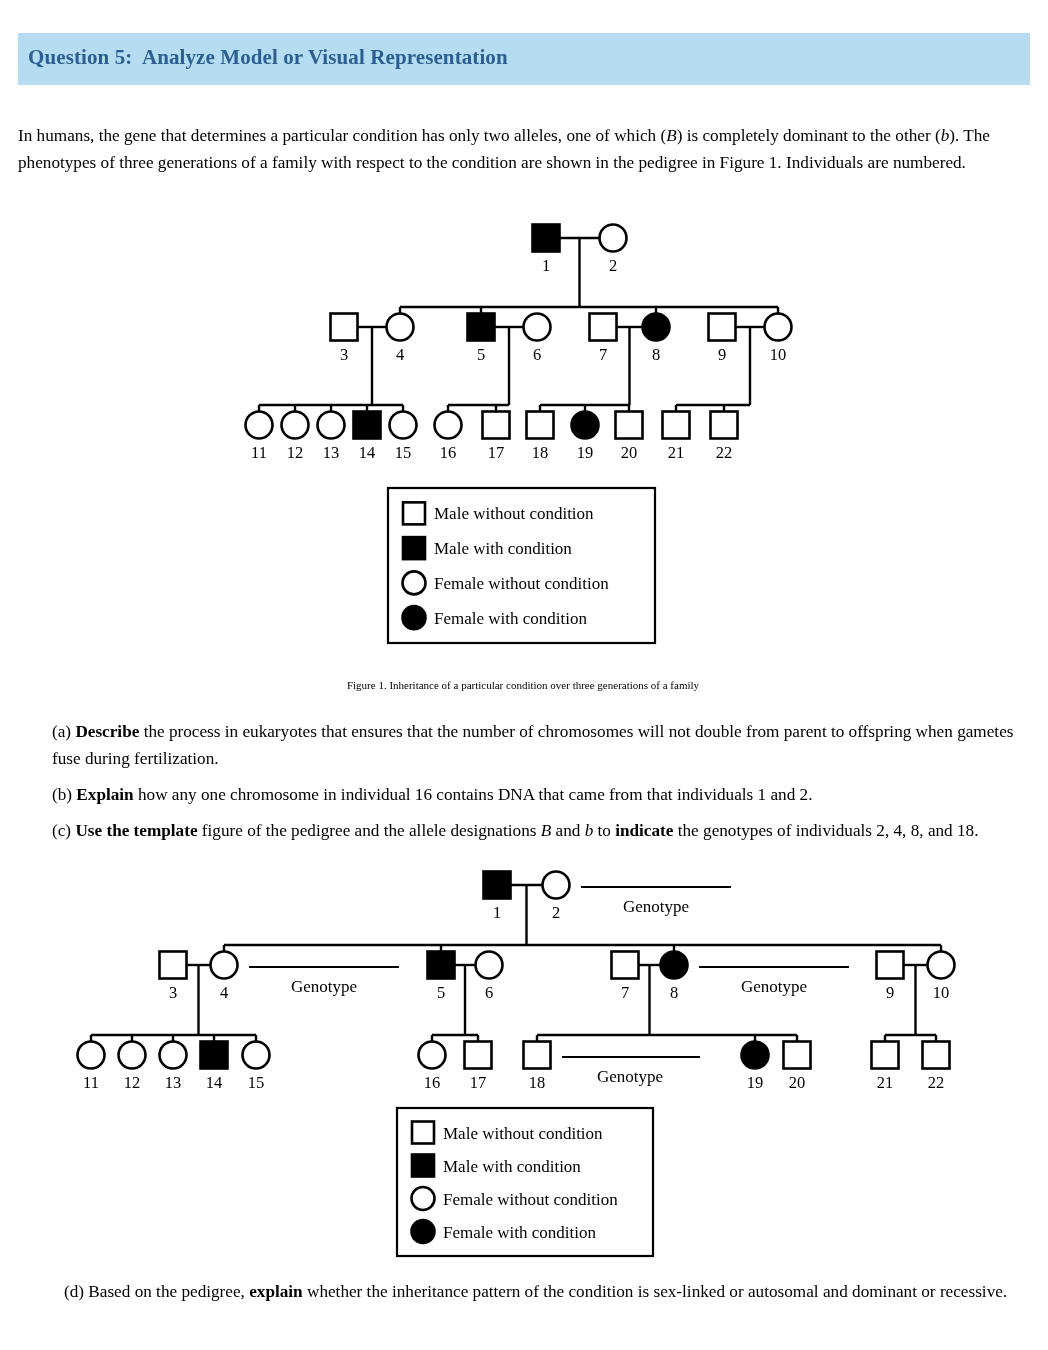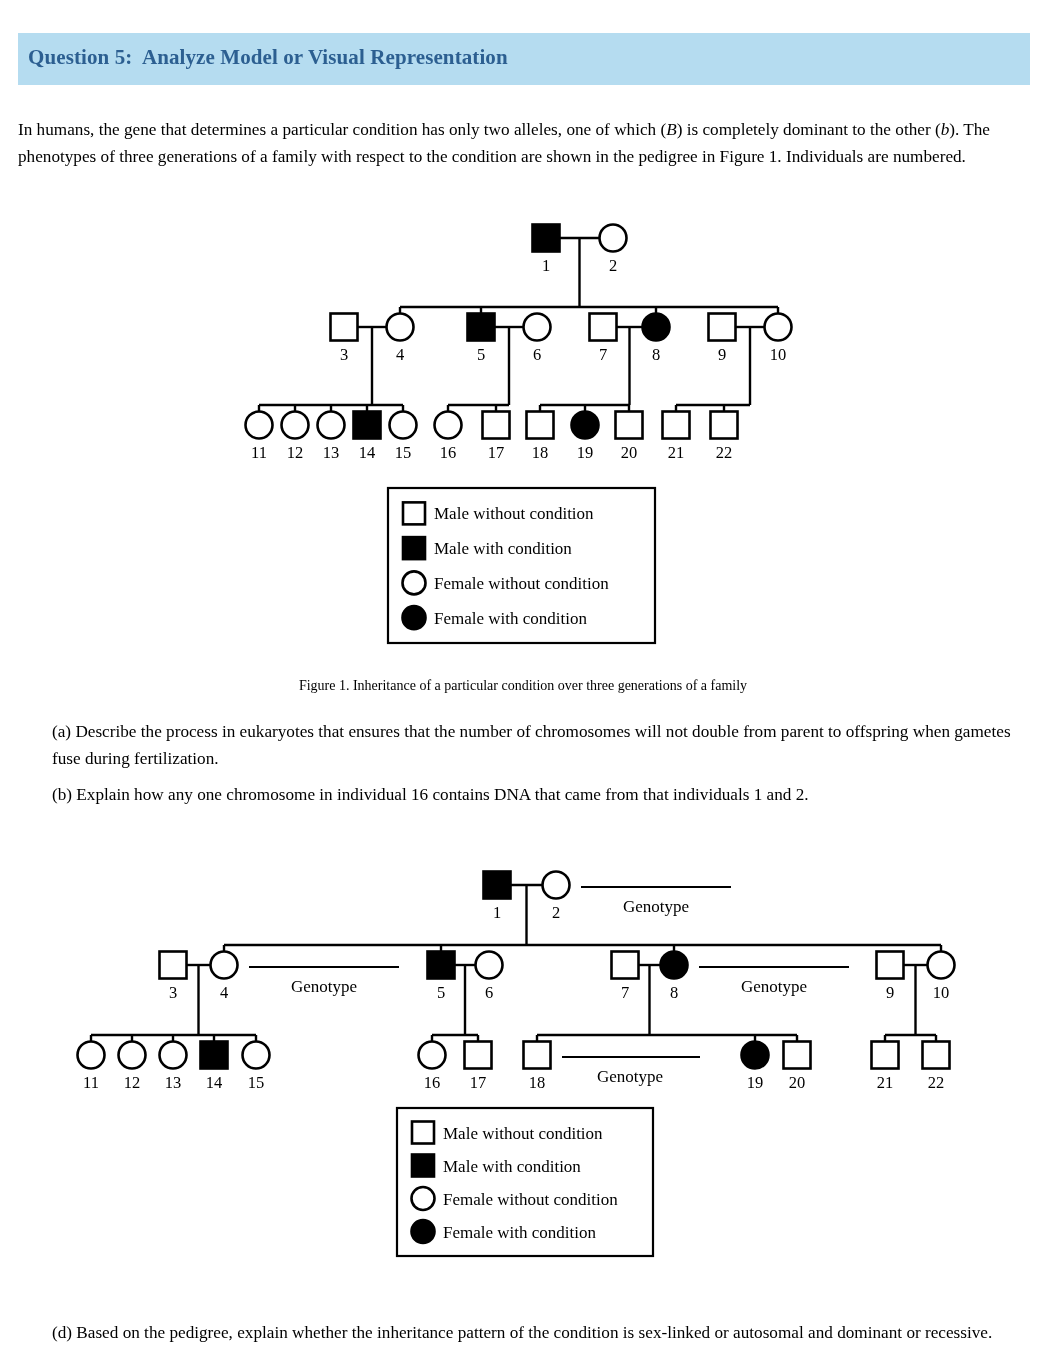--- a/index.html
+++ b/index.html
@@ -42,35 +42,35 @@
   }
   
   .para {
     position: absolute;
     font-size: 17.2px;
     line-height: 27px;
     text-align: left;
   }
   .intro {
     left: 18px;
-    top: 116px;
+    top: 122px;
     width: 1000px;
   }
   .caption {
     left: 18px;
     top: 672px;
     width: 1010px;
     text-align: center;
-    font-size: 14px;
+    font-size: 11px;
   }
   .qa { left: 52px; top: 718px; width: 962px; }
   .qb { left: 52px; top: 781px; width: 962px; }
   .qc { left: 52px; top: 817px; width: 962px; }
-  .qd { left: 52px; top: 1278px; width: 962px; margin-top: 41px; }
-  .b { font-weight: normal; }
+  .qd { left: 64px; top: 1278px; width: 962px; }
+  .b { font-weight: bold; }
   .i { font-style: italic; }
   .u { }
   
   .figure {
     position: absolute;
   }
   #figure-1 { left: 0px; top: 200px; }
   #figure-2 { left: 0px; top: 860px; }
   svg { display: block; }
   .sym-open { fill: #ffffff; stroke: #000000; stroke-width: 2.6; }
@@ -212,20 +212,27 @@
     gametes fuse during fertilization.
   </div>
 
   <div class="para qb">
     (b) <span class="b">Explain</span> how any
     <span class="u">one</span> chromosome in individual 16
     contains DNA that came from <span class="u">that</span>
     individuals 1 and 2.
   </div>
 
+  <div class="para qc">
+    (c) <span class="b">Use the template</span> figure
+    of the pedigree and the allele designations <span class="i">B</span>
+    and <span class="i">b</span> to
+    <span class="b">indicate</span> the genotypes of
+    individuals 2, 4, 8, and 18.
+  </div>
 
   <div class="figure" id="figure-2">
       <svg width="1048" height="420" viewBox="0 0 1048 420">
         <line x1="510.5" y1="25" x2="542.5" y2="25" class="link"></line>
         <line x1="526.5" y1="25" x2="526.5" y2="85" class="link"></line>
         <line x1="224" y1="85" x2="941" y2="85" class="link"></line>
         <line x1="224" y1="85" x2="224" y2="91.5" class="link"></line>
         <line x1="441" y1="85" x2="441" y2="91.5" class="link"></line>
         <line x1="674" y1="85" x2="674" y2="91.5" class="link"></line>
         <line x1="941" y1="85" x2="941" y2="91.5" class="link"></line>

